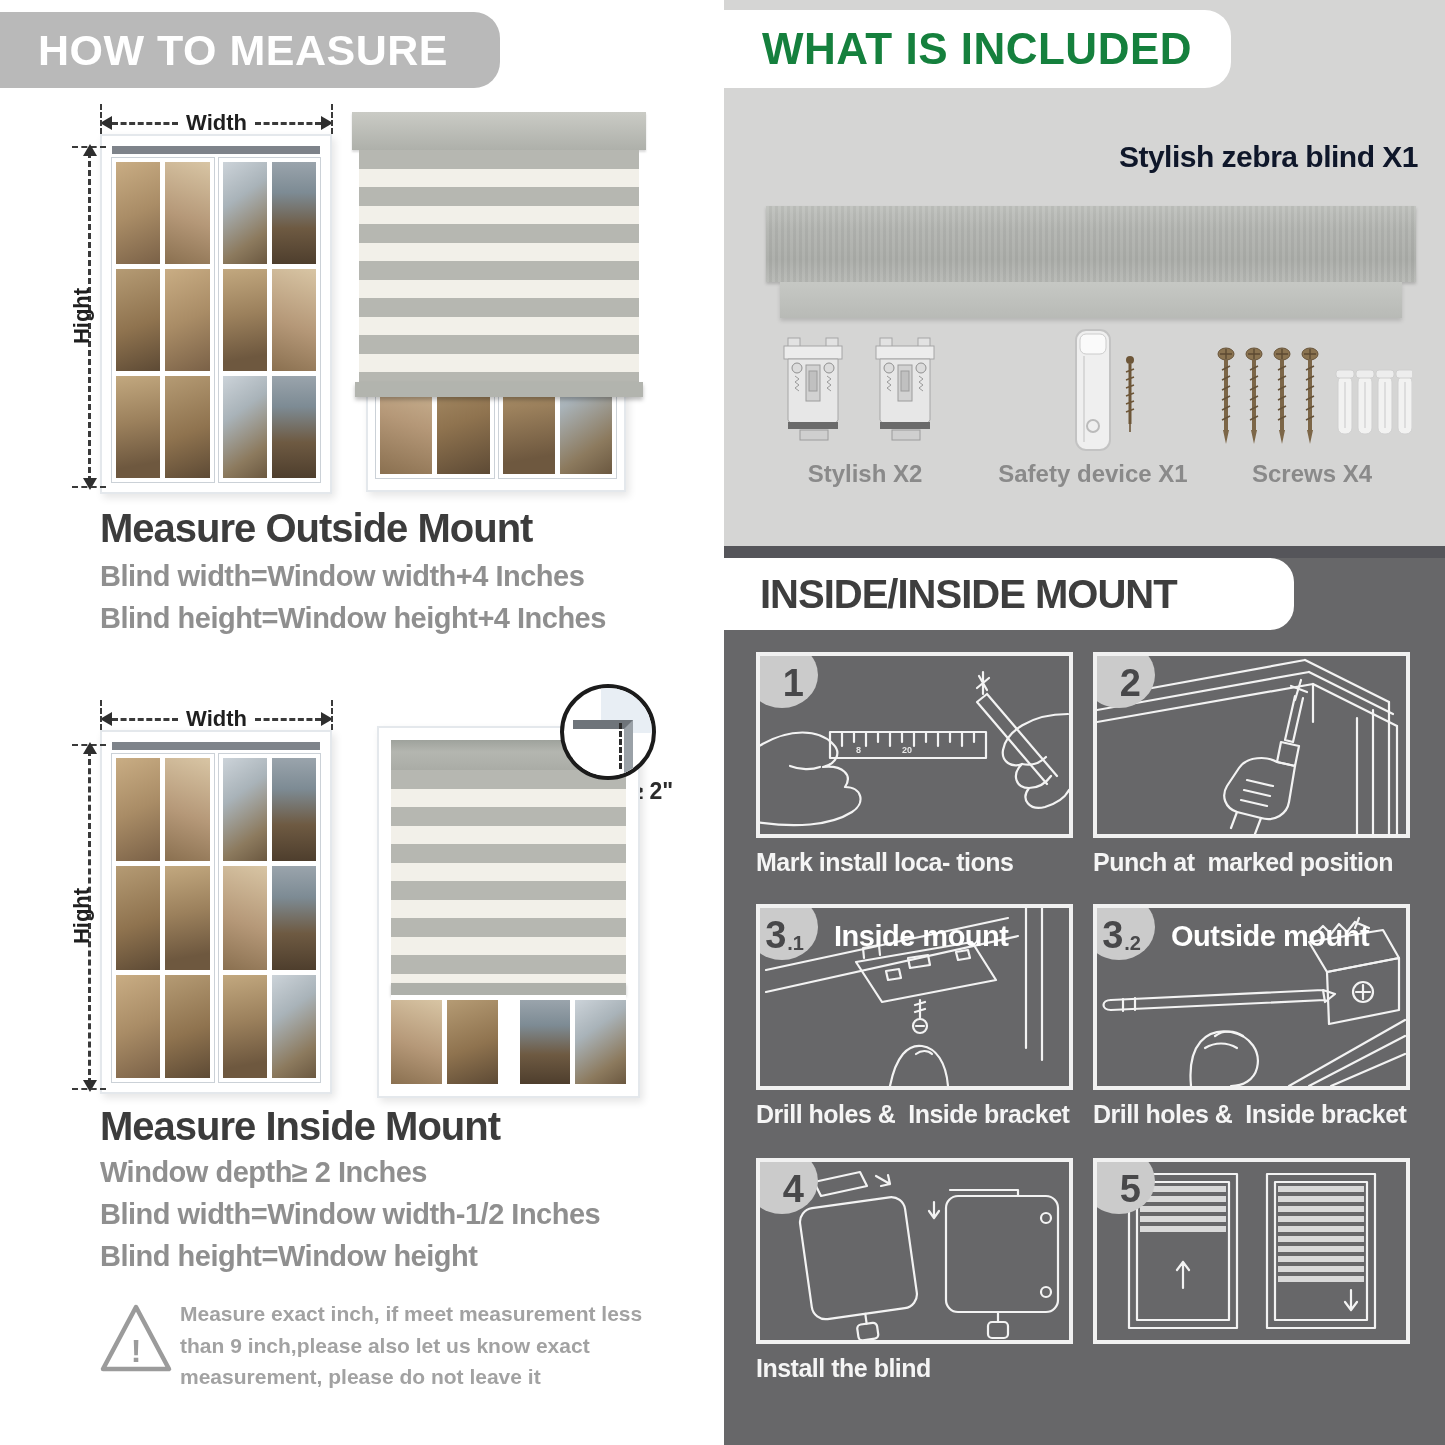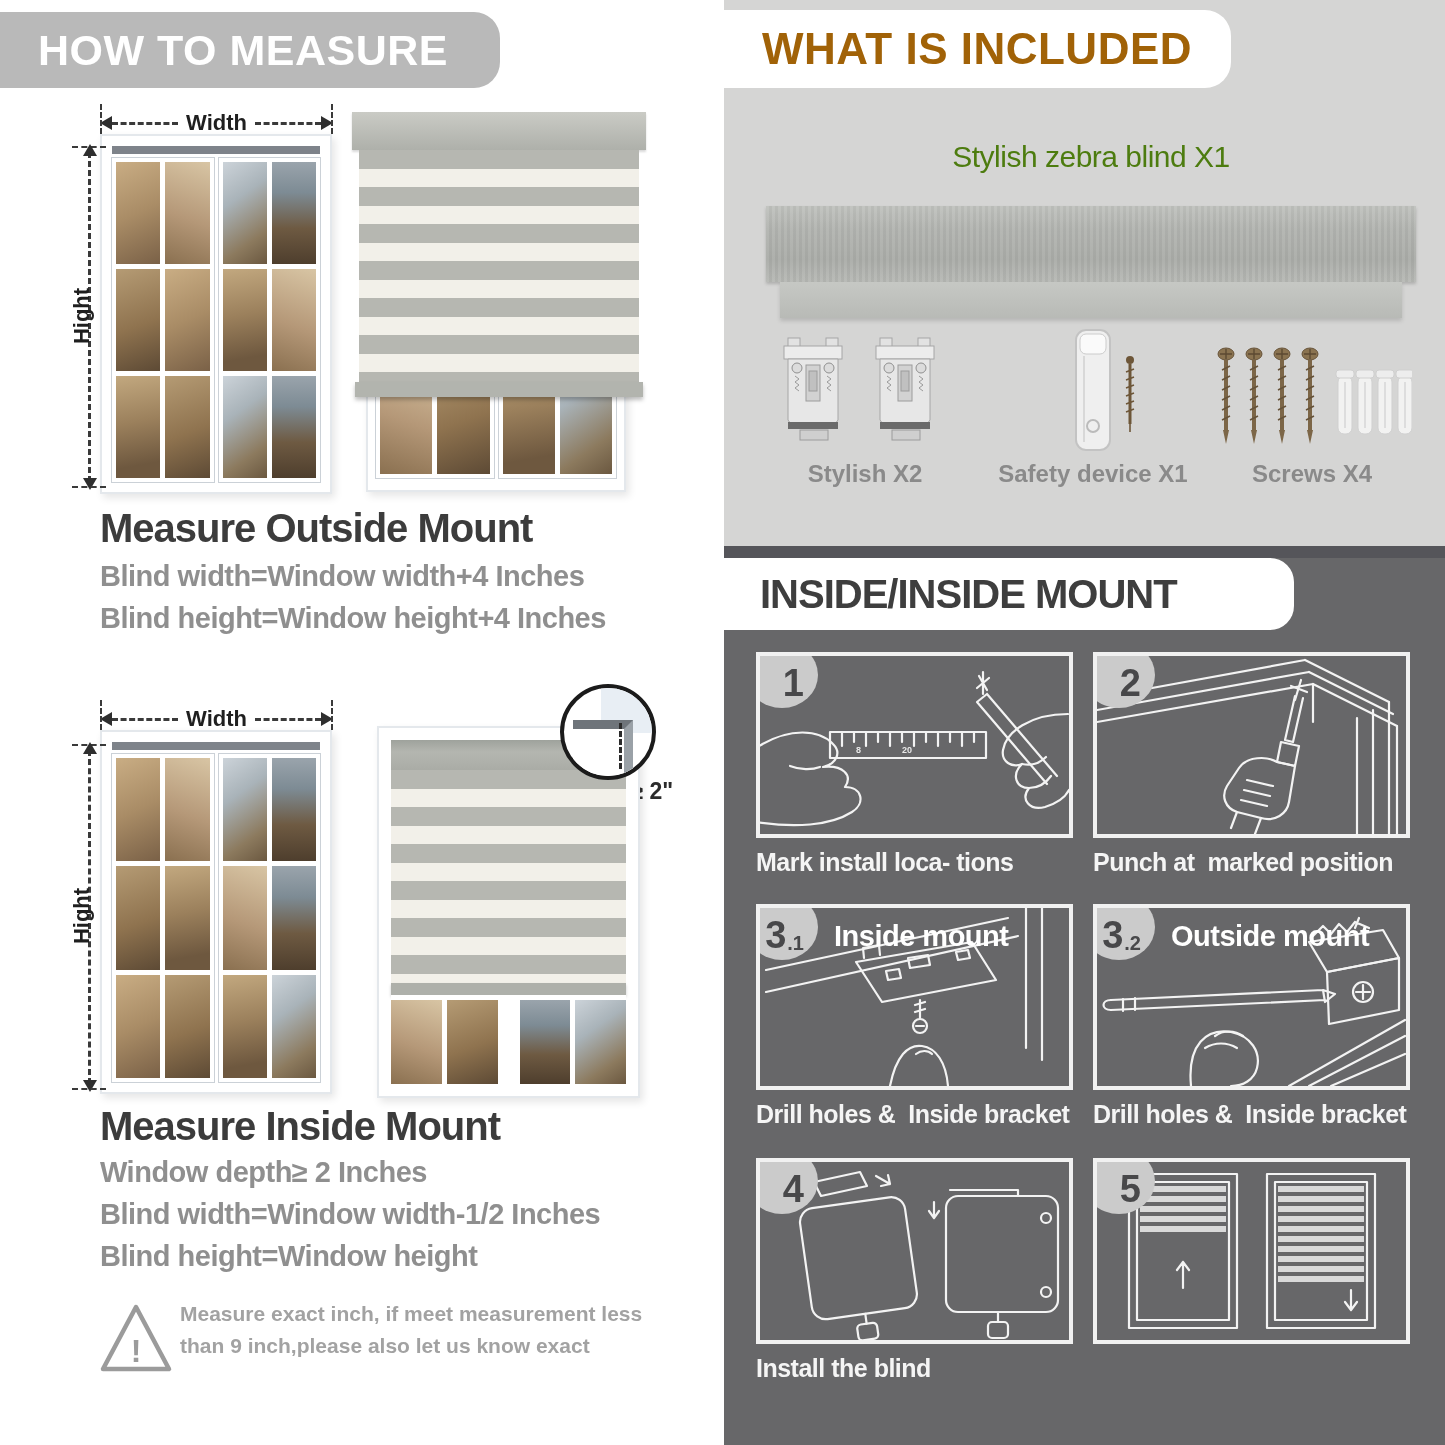--- a/index.html
+++ b/index.html
@@ -6,35 +6,35 @@
   .canvas{position:relative;width:1445px;height:1445px;background:#ffffff;
           font-family:"Liberation Sans",sans-serif;overflow:hidden;}
   .abs{position:absolute;}
 
   
   .bannerL{left:0;top:12px;width:500px;height:76px;background:#b9b9b9;border-radius:0 26px 26px 0;
            color:#ffffff;font-weight:bold;font-size:43px;line-height:76px;padding-left:38px;
            letter-spacing:.5px;box-sizing:border-box;}
   .lightPanel{left:724px;top:0;width:721px;height:546px;background:#d5d5d4;}
   .bannerR1{left:724px;top:10px;width:507px;height:78px;background:#ffffff;border-radius:0 26px 26px 0;
-            color:#a16207;font-weight:bold;font-size:44px;line-height:78px;padding-left:38px;
+            color:#15803d;font-weight:bold;font-size:44px;line-height:78px;padding-left:38px;
             letter-spacing:.5px;box-sizing:border-box;}
   .darkStrip{left:724px;top:546px;width:721px;height:12px;background:#55555a;}
   .darkPanel{left:724px;top:558px;width:721px;height:887px;background:#676769;}
   .bannerR2{left:724px;top:558px;width:570px;height:72px;background:#ffffff;border-radius:0 24px 24px 0;
             color:#3e3e3e;font-weight:bold;font-size:40px;line-height:72px;padding-left:36px;
             letter-spacing:-1px;box-sizing:border-box;}
 
   
   .h-dark{font-weight:bold;font-size:40px;color:#3c3c3c;letter-spacing:-1px;}
   .p-gray{font-weight:bold;font-size:29px;color:#8f8f8f;letter-spacing:-.5px;}
   .wlabel,.hlabel{font-weight:bold;font-size:22px;color:#1f1f1f;}
   .dlabel{font-weight:bold;font-size:23px;color:#2c2c2c;}
   .itemlabel{position:absolute;text-align:center;font-weight:bold;font-size:24px;color:#8a8a8a;}
-  .blindTitle{font-weight:normal;font-size:30px;color:#4d7c0f;text-align:center;letter-spacing:-.5px;}
+  .blindTitle{font-weight:bold;font-size:30px;color:#0f172a;text-align:right;letter-spacing:-.5px;}
   .warntext{font-weight:bold;font-size:21px;color:#a2a2a2;line-height:1.5;}
 
   
   .pwin{position:absolute;background:#fff;border:2px solid #e4e8ec;box-shadow:3px 4px 8px rgba(0,0,0,.10);
         box-sizing:border-box;padding:10px;z-index:1;}
   .pw-inner{height:100%;display:flex;flex-direction:column;}
   .pw-track{height:8px;background:#7e838a;margin-bottom:4px;}
   .pw-sashes{flex:1;display:flex;gap:5px;}
   .pw-sash{flex:1;border:4px solid #fff;outline:1px solid #cbd1d7;display:grid;
            grid-template-columns:1fr 1fr;grid-template-rows:1fr 1fr 1fr;gap:5px;background:#fff;}
@@ -249,20 +249,21 @@
 
   <div class="abs" style="left:96px;top:1300px;width:80px;height:86px;">
     <svg viewBox="0 0 80 78" width="80" height="78">
       <path d="M40,7 L73,69 L7,69 Z" fill="none" stroke="#9b9b9b" stroke-width="4.5" stroke-linejoin="round"></path>
       <text x="40" y="62" text-anchor="middle" font-family="Liberation Sans, sans-serif" font-size="32" font-weight="bold" fill="#9b9b9b">!</text>
     </svg>
   </div>
   <div class="abs warntext" style="left:180px;top:1298px;width:470px;">
     <div>Measure exact inch, if meet measurement less</div>
     <div>than 9 inch,please also let us know exact</div>
+    <div>measurement, please do not leave it</div>
   </div>
 
   <div class="abs lightPanel"></div>
   <div class="abs bannerR1">WHAT IS INCLUDED</div>
 
   <div class="abs blindTitle" style="left:764px;top:140px;width:654px;">Stylish zebra blind X1</div>
 
   <div class="abs cassMain" style="left:766px;top:206px;width:650px;height:76px;"></div>
   <div class="abs cassLip" style="left:780px;top:282px;width:622px;height:36px;"></div>
 

